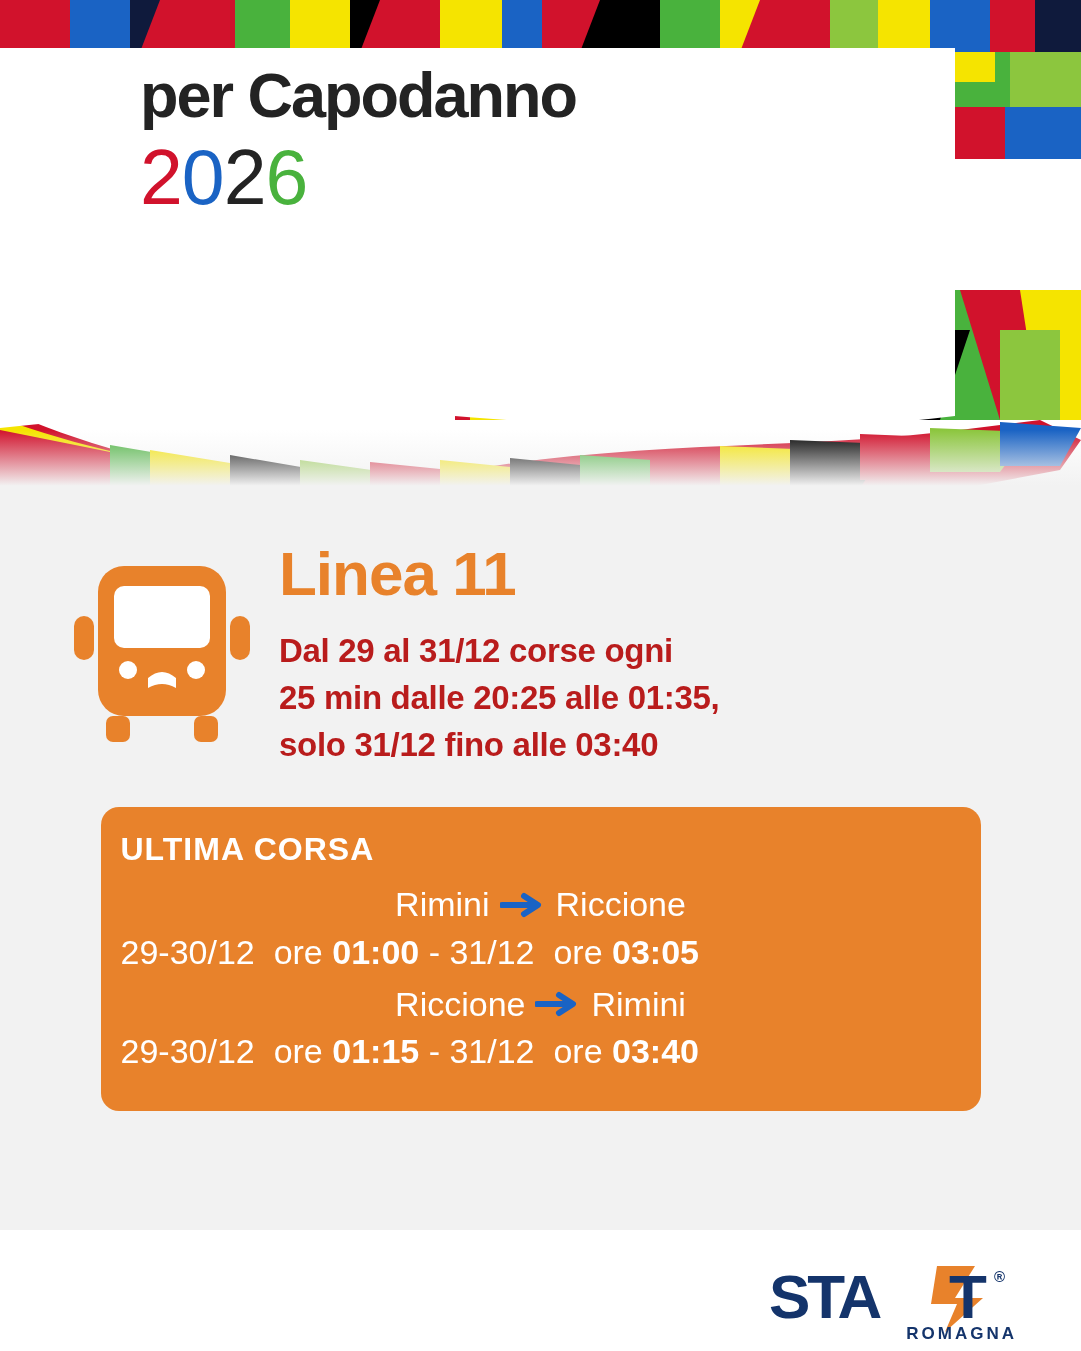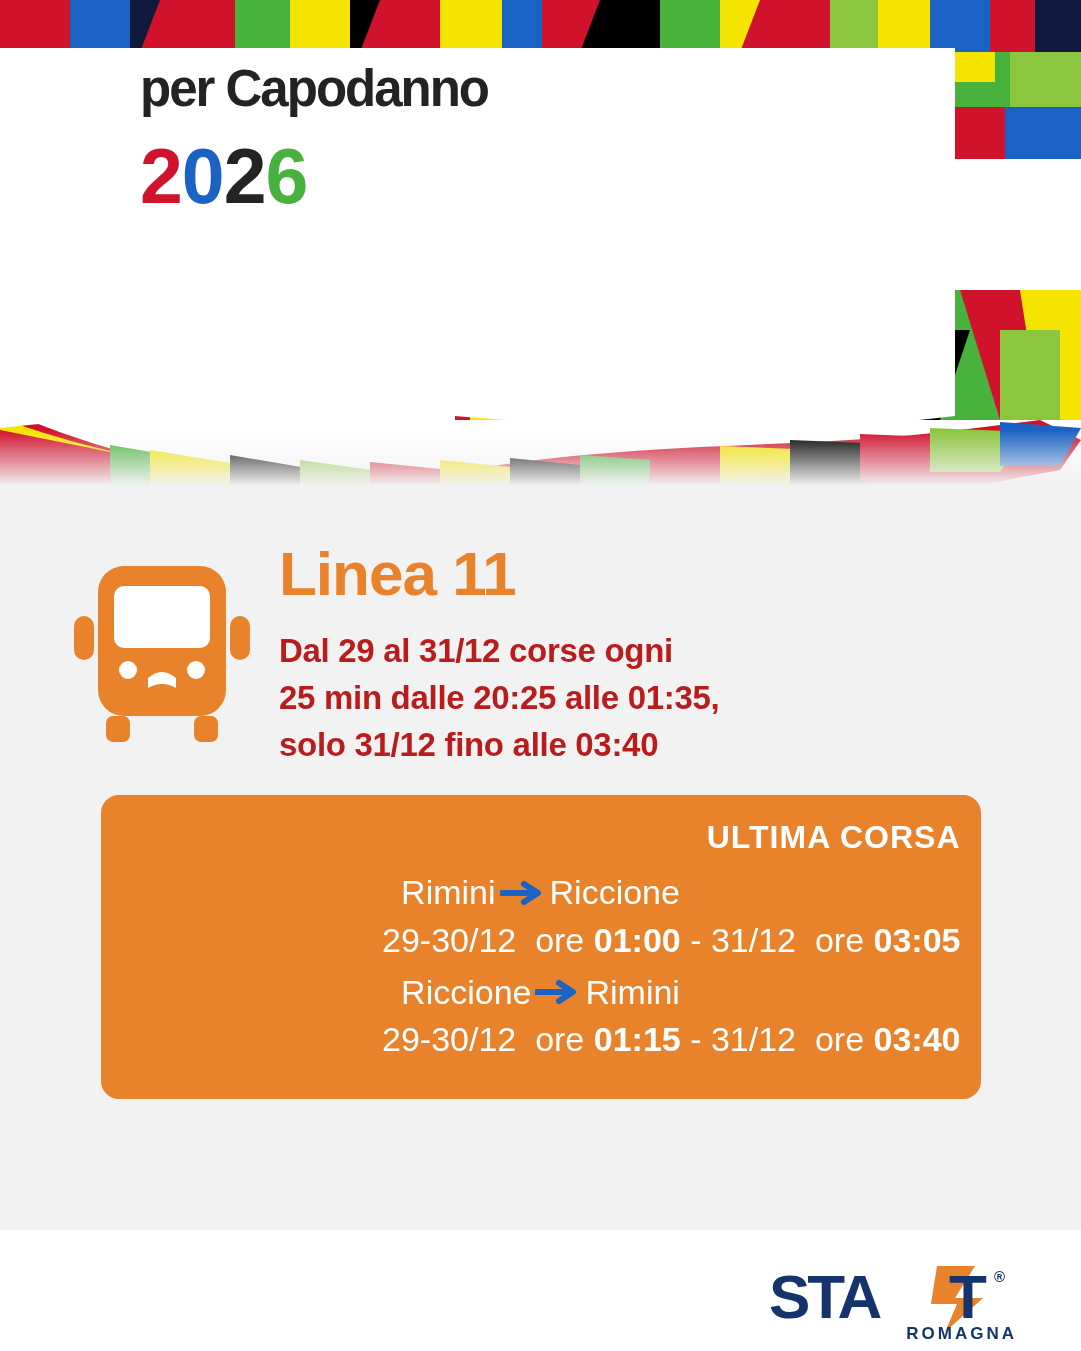--- a/index.html
+++ b/index.html
@@ -44,32 +44,32 @@
     padding-top: 12px;
   }
   .t-line1 {
     font-size: 83px;
     font-weight: 800;
     color: #d1122c;
     letter-spacing: -2px;
     line-height: 1.08;
   }
   .t-line2 {
-    font-size: 51px;
+    font-size: 63px;
     font-weight: 800;
     color: #232323;
     letter-spacing: -2px;
     line-height: 1.12;
   }
   .t-line3 {
     font-size: 77px;
-    font-weight: 700;
+    font-weight: 400;
     letter-spacing: -1px;
     line-height: 1.1;
-    margin-top: 17px;
+    margin-top: 4px;
   }
   .t-line3 .d1 { color: #d1122c; }
   .t-line3 .d2 { color: #1a63c4; }
   .t-line3 .d3 { color: #232323; }
   .t-line3 .d4 { color: #49b23d; }
 
   .white-curve {
     position: absolute;
     left: 0;
     top: 398px;
@@ -113,42 +113,42 @@
   .line-desc {
     font-size: 33px;
     font-weight: 800;
     color: #b91c1c;
     line-height: 1.42;
     margin-top: 20px;
     letter-spacing: -0.3px;
   }
 
   .orange-box {
-    margin: 26px auto 0 auto;
+    margin: 38px auto 0 auto;
     width: 880px;
     background: #e8822b;
     border-radius: 18px;
     padding: 24px 20px 30px 20px;
     color: #ffffff;
-    text-align: right;
+    text-align: left;
   }
   .ob-title {
     font-size: 32px;
     font-weight: 800;
     letter-spacing: 1px;
     margin-bottom: 14px;
   }
   .ob-route {
     font-size: 34px;
     font-weight: 400;
     line-height: 1.35;
     display: flex;
     align-items: center;
     justify-content: center;
-    gap: 4px;
+    gap: 10px;
   }
   .arrow-icon { display: inline-flex; align-items: center; }
   .ob-times {
     font-size: 34px;
     font-weight: 400;
     line-height: 1.35;
     margin-bottom: 6px;
     margin-top: 2px;
   }
   .ob-times b { font-weight: 800; }

